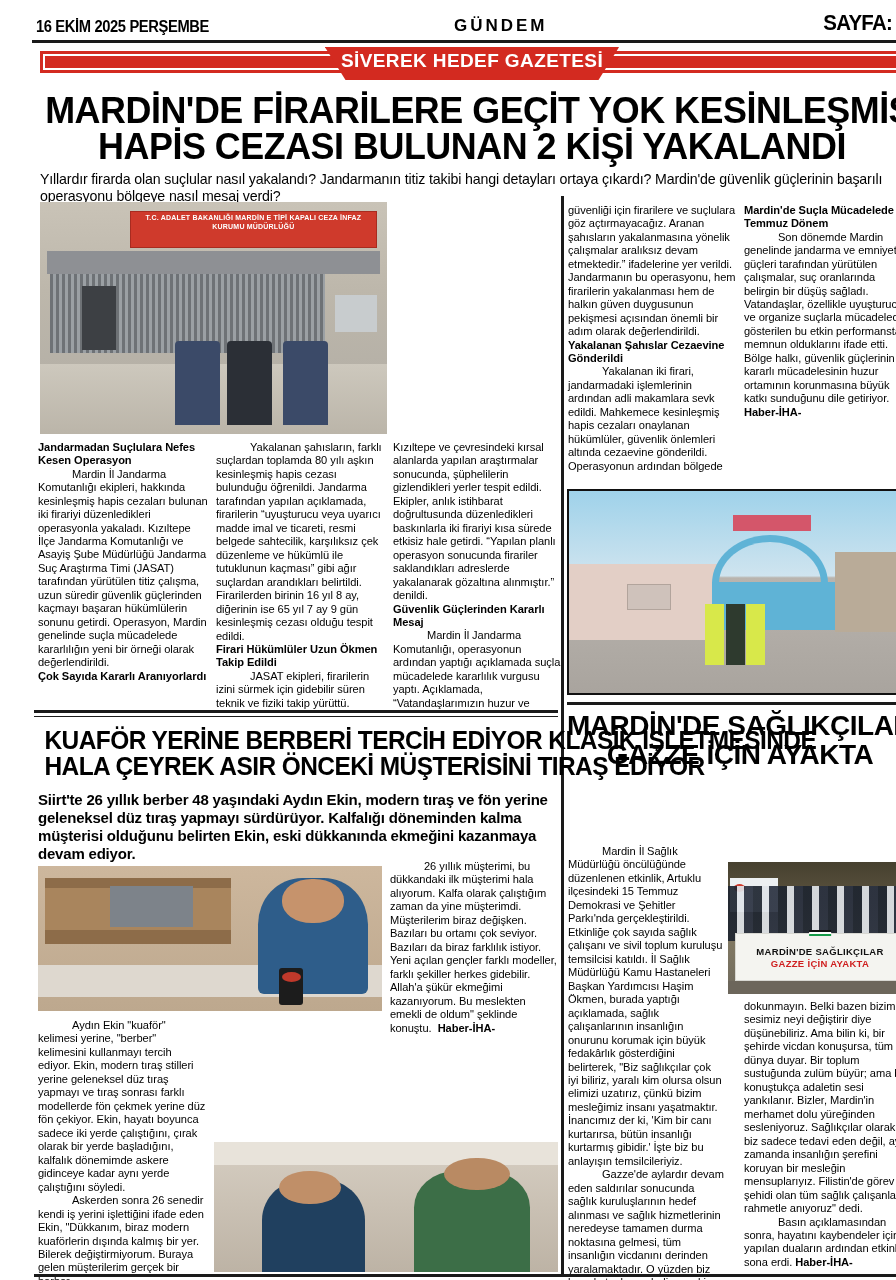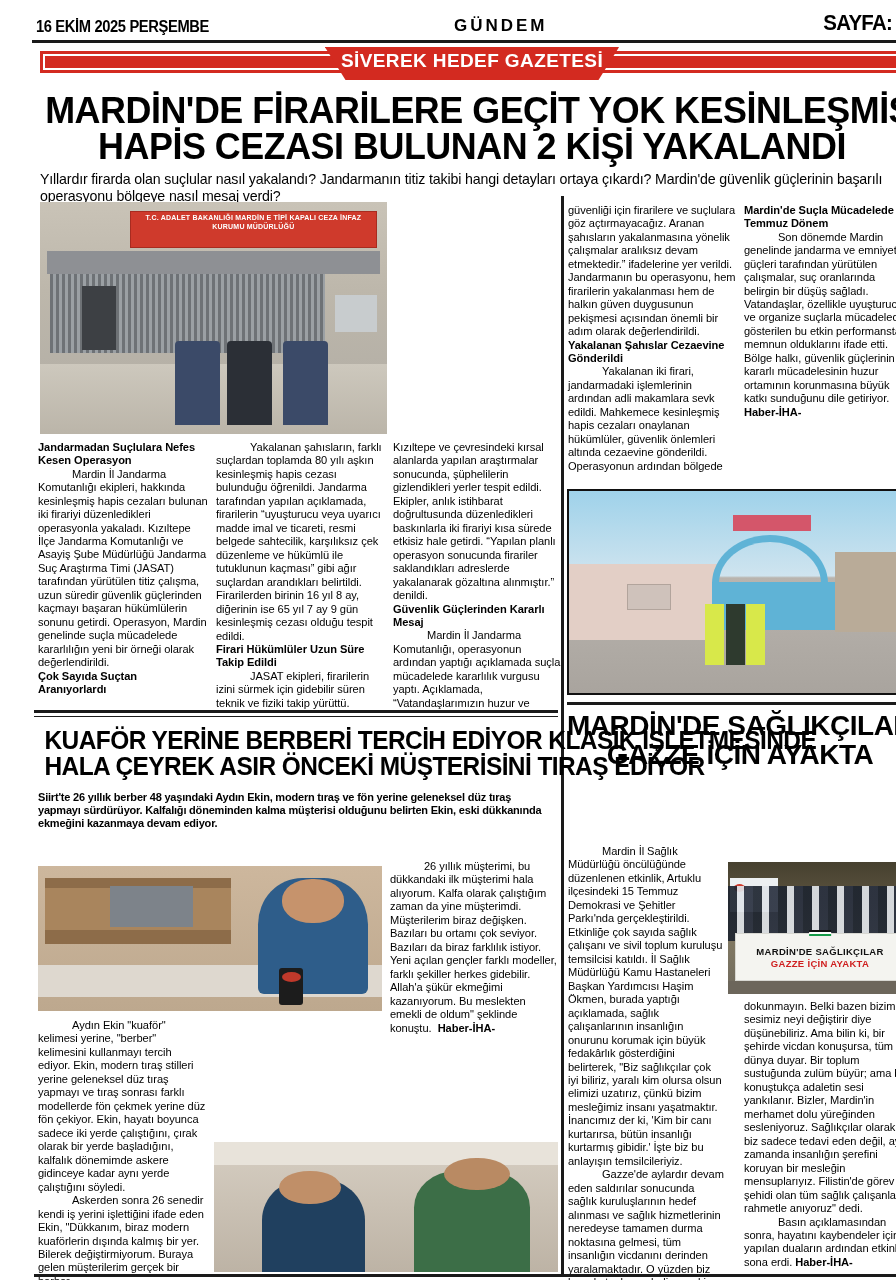--- a/index.html
+++ b/index.html
@@ -146,21 +146,21 @@
 
   .hr-thick { height:3px; background:#1a1a1a; }
   .hr-thin  { height:1px; background:#1a1a1a; }
 
   
   .head2 {
     text-align:center; font-weight:bold; font-size:25.5px; line-height:1.0;
     letter-spacing:-0.6px; transform:scaleX(0.96);
   }
   .head2 .l { display:block; white-space:nowrap; }
-  .sub2 { font-size:11px; font-weight:bold; line-height:1.2; margin-top:4px; letter-spacing:-0.2px; }
+  .sub2 { font-size:15px; font-weight:bold; line-height:1.2; margin-top:4px; letter-spacing:-0.2px; }
 
   
   .head3 {
     text-align:center; font-weight:bold; font-size:28px; line-height:1.02;
     letter-spacing:-0.5px;
   }
   .head3 .l { display:block; white-space:nowrap; }
   .sub3 { font-size:15px; font-weight:bold; line-height:1.2; margin-top:3px; letter-spacing:-0.2px; }
 
   .framebox { border:2px solid #111; }
@@ -208,26 +208,26 @@
     <div class="arch"></div>
     <div class="redsign"></div>
     <div class="sold1"></div>
     <div class="sold2"></div>
     <div class="sold3"></div>
   </div>
 
   <div class="col" style="position:absolute; left:14px; top:441px; width:170px;">
     <h4>Jandarmadan Suçlulara Nefes Kesen Operasyon</h4>
     <p>Mardin İl Jandarma Komutanlığı ekipleri, hakkında kesinleşmiş hapis cezaları bulunan iki firariyi düzenledikleri operasyonla yakaladı. Kızıltepe İlçe Jandarma Komutanlığı ve Asayiş Şube Müdürlüğü Jandarma Suç Araştırma Timi (JASAT) tarafından yürütülen titiz çalışma, uzun süredir güvenlik güçlerinden kaçmayı başaran hükümlülerin sonunu getirdi. Operasyon, Mardin genelinde suçla mücadelede kararlılığın yeni bir örneği olarak değerlendirildi.</p>
-    <h4>Çok Sayıda Suçtan Aranıyorlardı</h4>
+    <h4>Çok Sayıda Kararlı Aranıyorlardı</h4>
   </div>
 
   <div class="col" style="position:absolute; left:192px; top:441px; width:170px;">
     <p>Yakalanan şahısların, farklı suçlardan toplamda 80 yılı aşkın kesinleşmiş hapis cezası bulunduğu öğrenildi. Jandarma tarafından yapılan açıklamada, firarilerin “uyuşturucu veya uyarıcı madde imal ve ticareti, resmi belgede sahtecilik, karşılıksız çek düzenleme ve hükümlü ile tutuklunun kaçması” gibi ağır suçlardan arandıkları belirtildi. Firarilerden birinin 16 yıl 8 ay, diğerinin ise 65 yıl 7 ay 9 gün kesinleşmiş cezası olduğu tespit edildi.</p>
-    <h4>Firari Hükümlüler Uzun Süre Takip Edildi</h4>
+    <h4>Firari Hükümlüler Uzun Ökmen Takip Edildi</h4>
     <p>JASAT ekipleri, firarilerin izini sürmek için gidebilir süren teknik ve fiziki takip yürüttü.</p>
   </div>
 
   <div class="col" style="position:absolute; left:369px; top:441px; width:168px;">
     <p class="noind">Kızıltepe ve çevresindeki kırsal alanlarda yapılan araştırmalar sonucunda, şüphelilerin gizlendikleri yerler tespit edildi. Ekipler, anlık istihbarat doğrultusunda düzenledikleri baskınlarla iki firariyi kısa sürede etkisiz hale getirdi. “Yapılan planlı operasyon sonucunda firariler saklandıkları adreslerde yakalanarak gözaltına alınmıştır.” denildi.</p>
     <h4>Güvenlik Güçlerinden Kararlı Mesaj</h4>
     <p>Mardin İl Jandarma Komutanlığı, operasyonun ardından yaptığı açıklamada suçla mücadelede kararlılık vurgusu yaptı. Açıklamada, “Vatandaşlarımızın huzur ve</p>
   </div>
 
   <div class="col" style="position:absolute; left:544px; top:204px; width:168px;">

